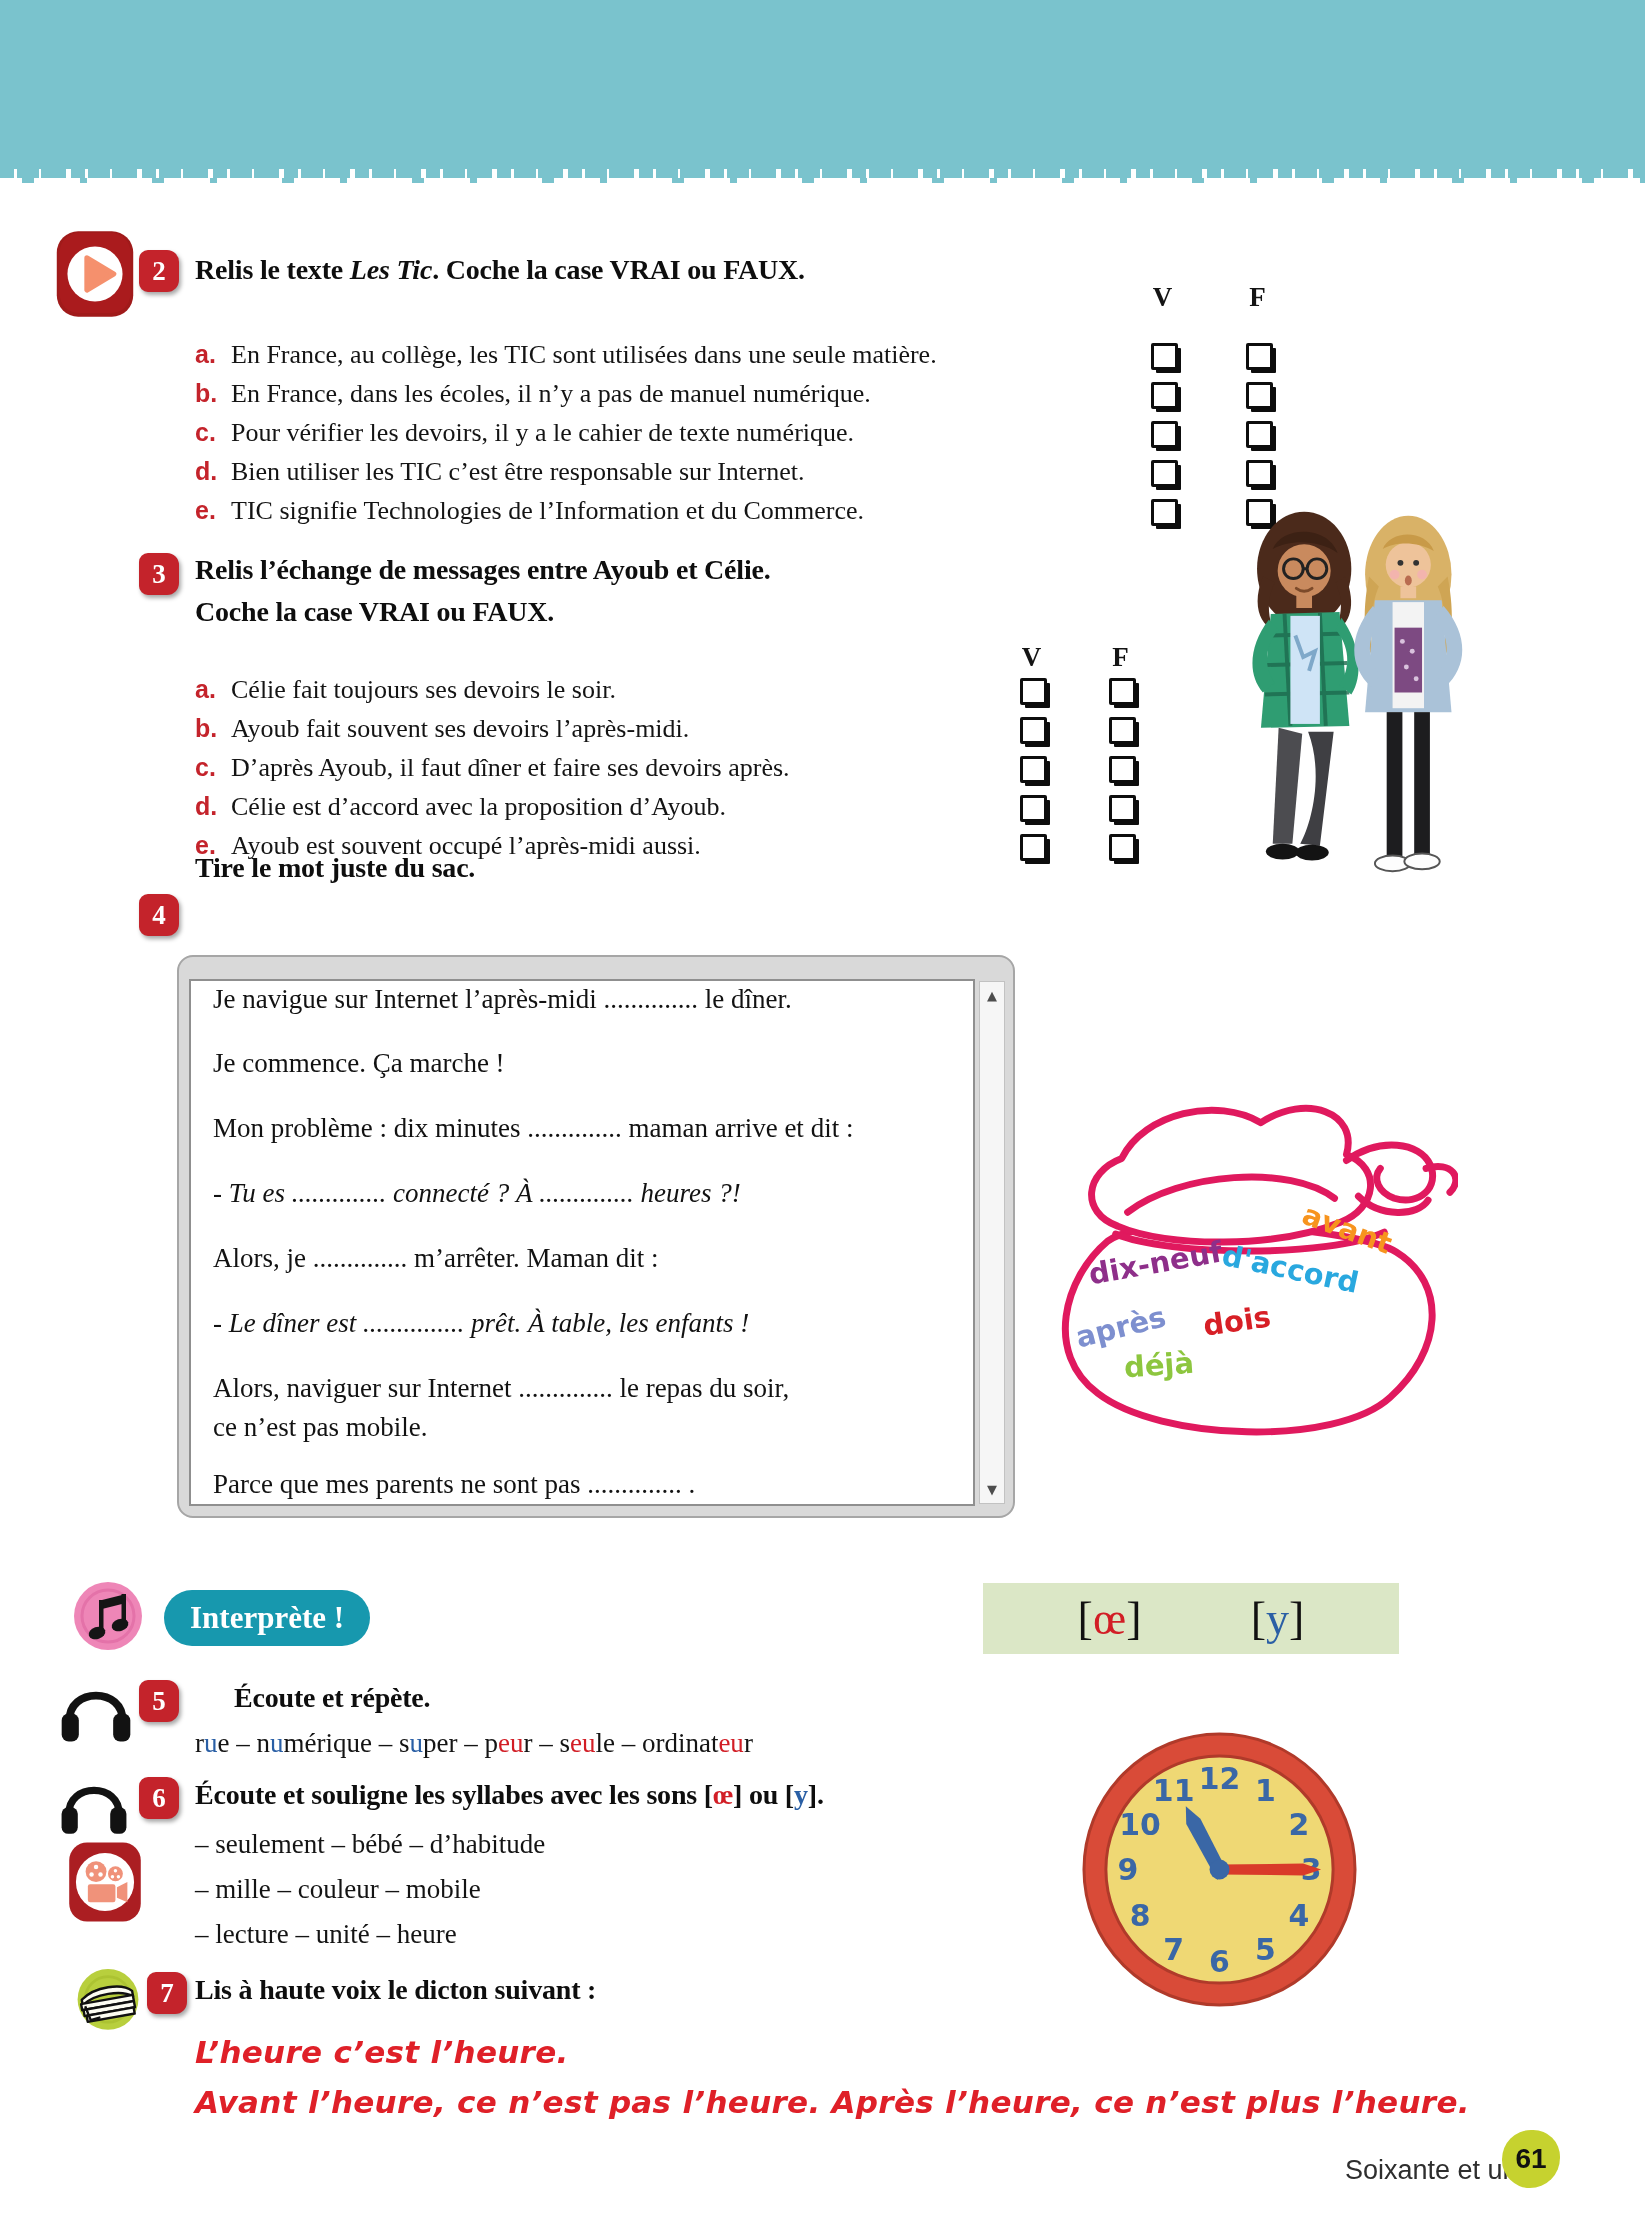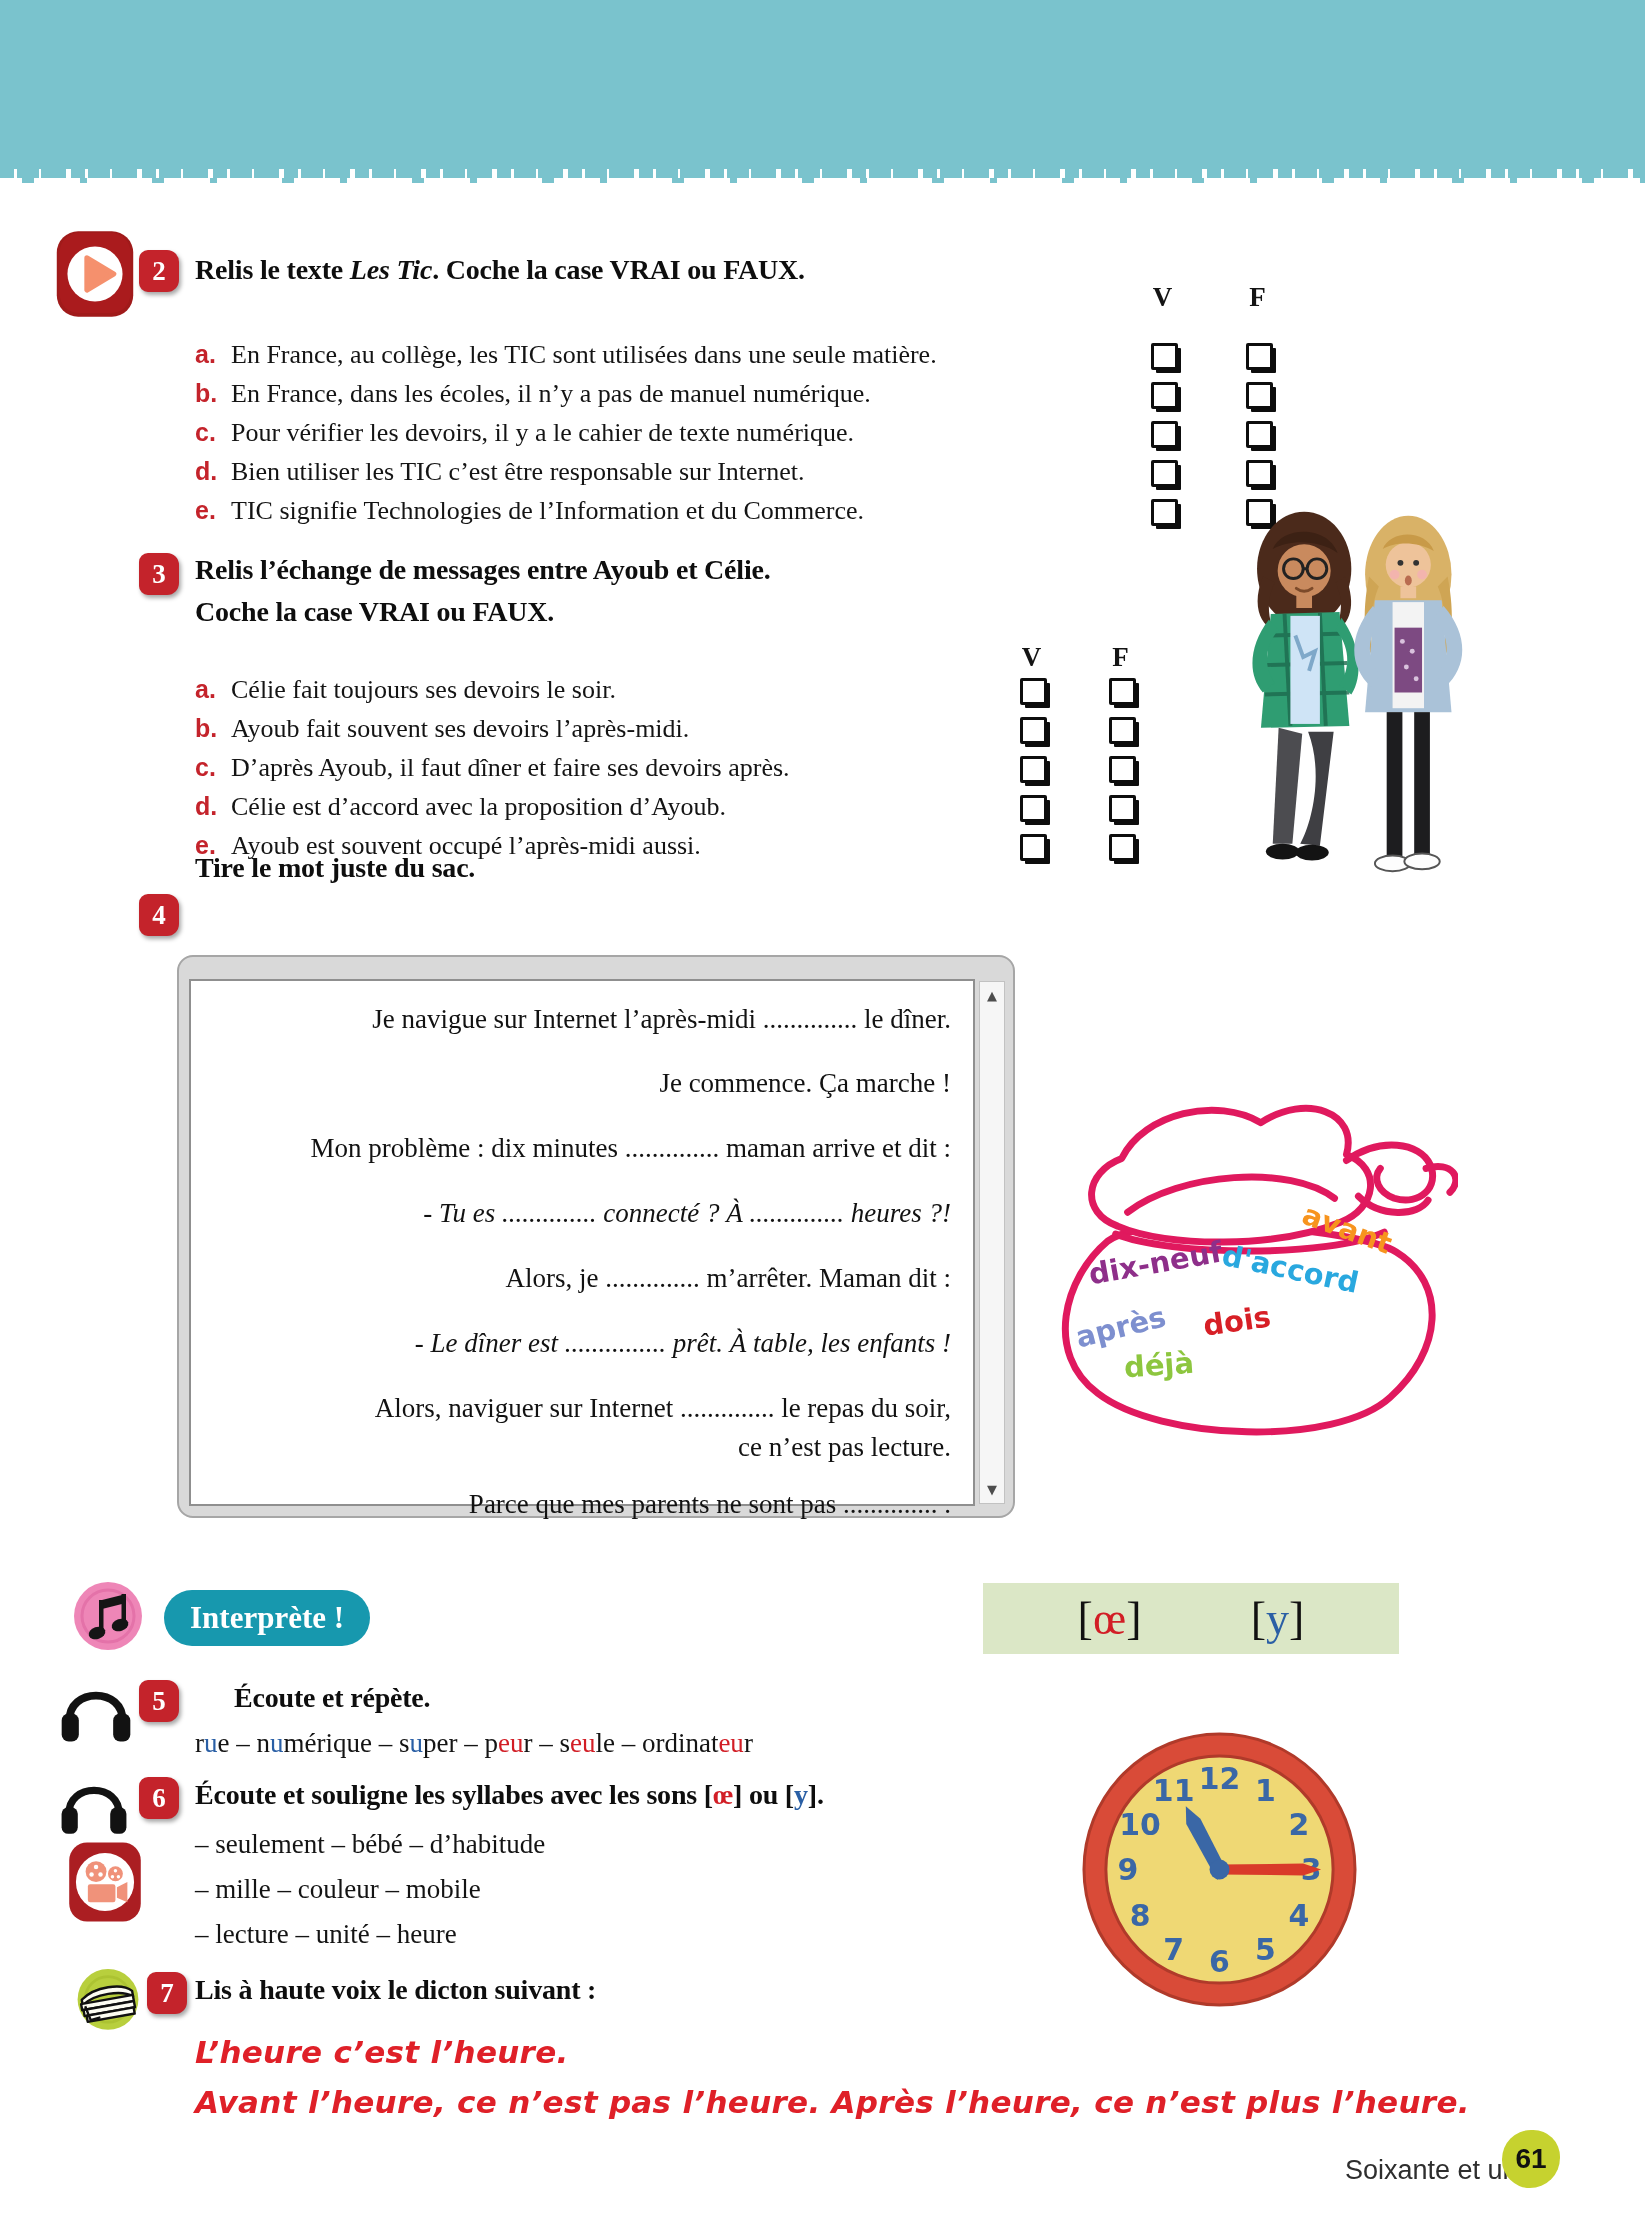--- a/index.html
+++ b/index.html
@@ -29,21 +29,21 @@
       border-radius:2px;box-shadow:4px 4px 0 -1px #0d0d0d;}
   .vfhead{position:absolute;font:700 27px "Liberation Serif",serif;width:27px;text-align:center;}
 
   
   .winbox{position:absolute;left:177px;top:955px;width:834px;height:559px;background:#d9d9d9;
      border:2px solid #a6a6a6;border-radius:16px;}
   .wininner{position:absolute;left:10px;top:22px;right:38px;bottom:10px;background:#fff;border:2px solid #8f8f8f;}
   .winscroll{position:absolute;right:8px;top:24px;bottom:12px;width:24px;background:#f6f6f6;border:1px solid #c2c2c2;}
   .scr{position:absolute;left:0;width:100%;text-align:center;font:400 13px "DejaVu Sans",sans-serif;color:#4d4d4d;cursor:default;}
   .scr.up{top:6px;}.scr.dn{bottom:6px;}
-  #ex4-lines{padding:24px 22px;text-align:right;}
+  #ex4-lines{padding:4px 22px;}
   .bline{font:400 27px "Liberation Serif",serif;color:#121212;line-height:29px;}
   .bline.it{font-style:italic;}
 
   
   .bagwrap{position:absolute;left:1030px;top:1057px;width:428px;height:388px;}
   .bagword{position:absolute;font:700 29px "DejaVu Sans",sans-serif;white-space:nowrap;}
 
   
   .pill{position:absolute;left:164px;top:1590px;height:56px;padding:0 26px;background:var(--teal);
     border-radius:28px;display:flex;align-items:center;color:#fff;font:700 31px "Liberation Serif",serif;}
@@ -172,21 +172,21 @@
   <div class="winbox">
     <div class="wininner">
       <div id="ex4-lines">
           <div class="bline" style="margin-top: 0px;">Je navigue sur Internet l’après-midi .............. le dîner.</div>
           <div class="bline" style="margin-top: 35px;">Je commence. Ça marche !</div>
           <div class="bline" style="margin-top: 36px;">Mon problème : dix minutes .............. maman arrive et dit :</div>
           <div class="bline it" style="margin-top: 36px;">- Tu es .............. connecté ? À .............. heures ?!</div>
           <div class="bline" style="margin-top: 36px;">Alors, je .............. m’arrêter. Maman dit :</div>
           <div class="bline it" style="margin-top: 36px;">- Le dîner est ............... prêt. À table, les enfants !</div>
           <div class="bline" style="margin-top: 36px;">Alors, naviguer sur Internet .............. le repas du soir,</div>
-          <div class="bline" style="margin-top: 10px;">ce n’est pas lecture.</div>
+          <div class="bline" style="margin-top: 10px;">ce n’est pas mobile.</div>
           <div class="bline" style="margin-top: 28px;">Parce que mes parents ne sont pas .............. .</div>
         </div>
     </div>
     <div class="winscroll">
       <div class="scr up">▲</div>
       <div class="scr dn">▼</div>
     </div>
   </div>
 
   <div class="bagwrap">

